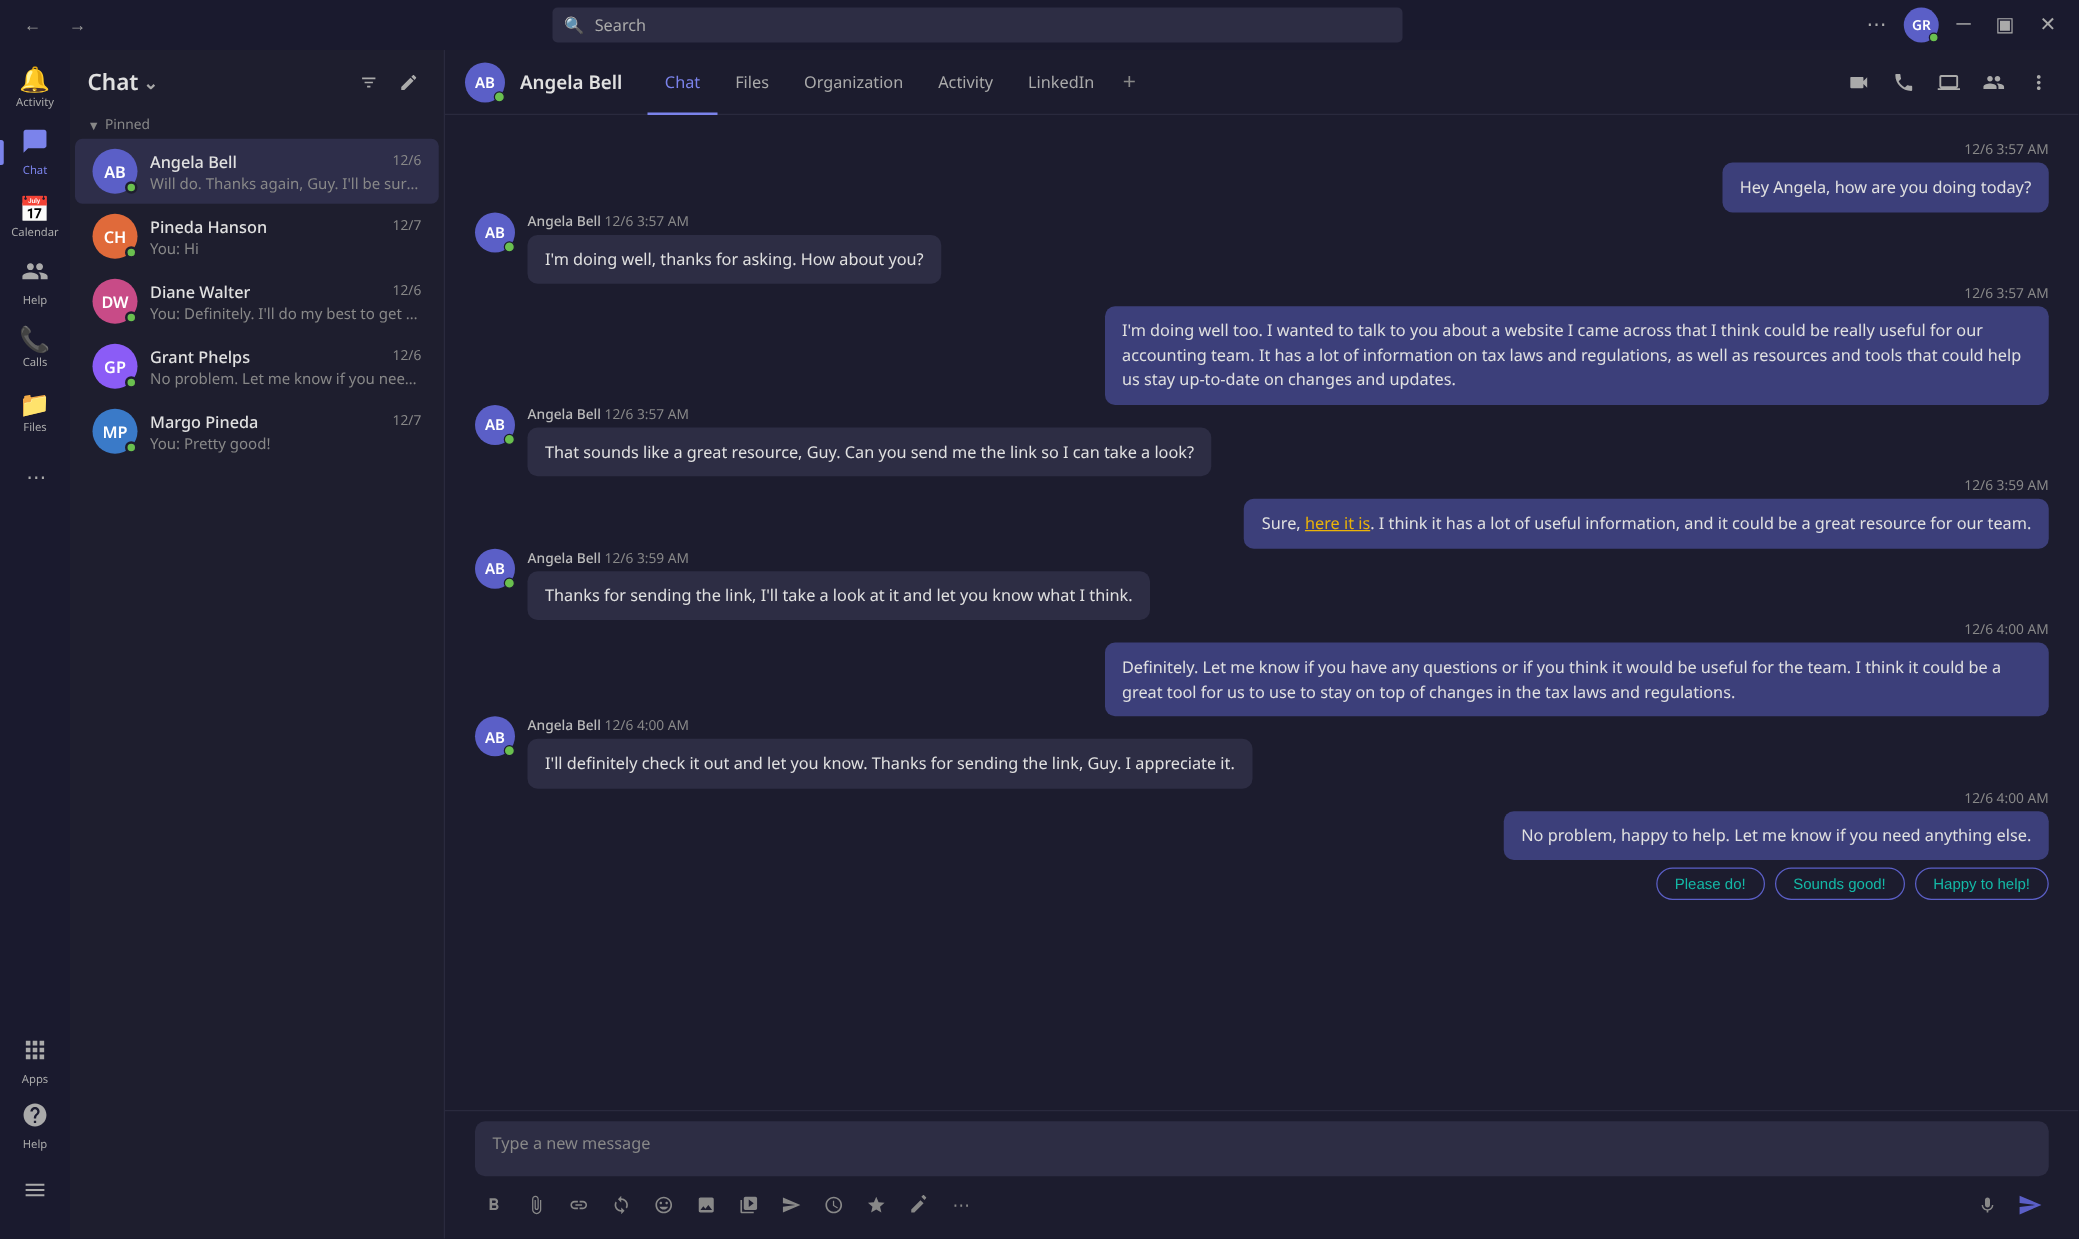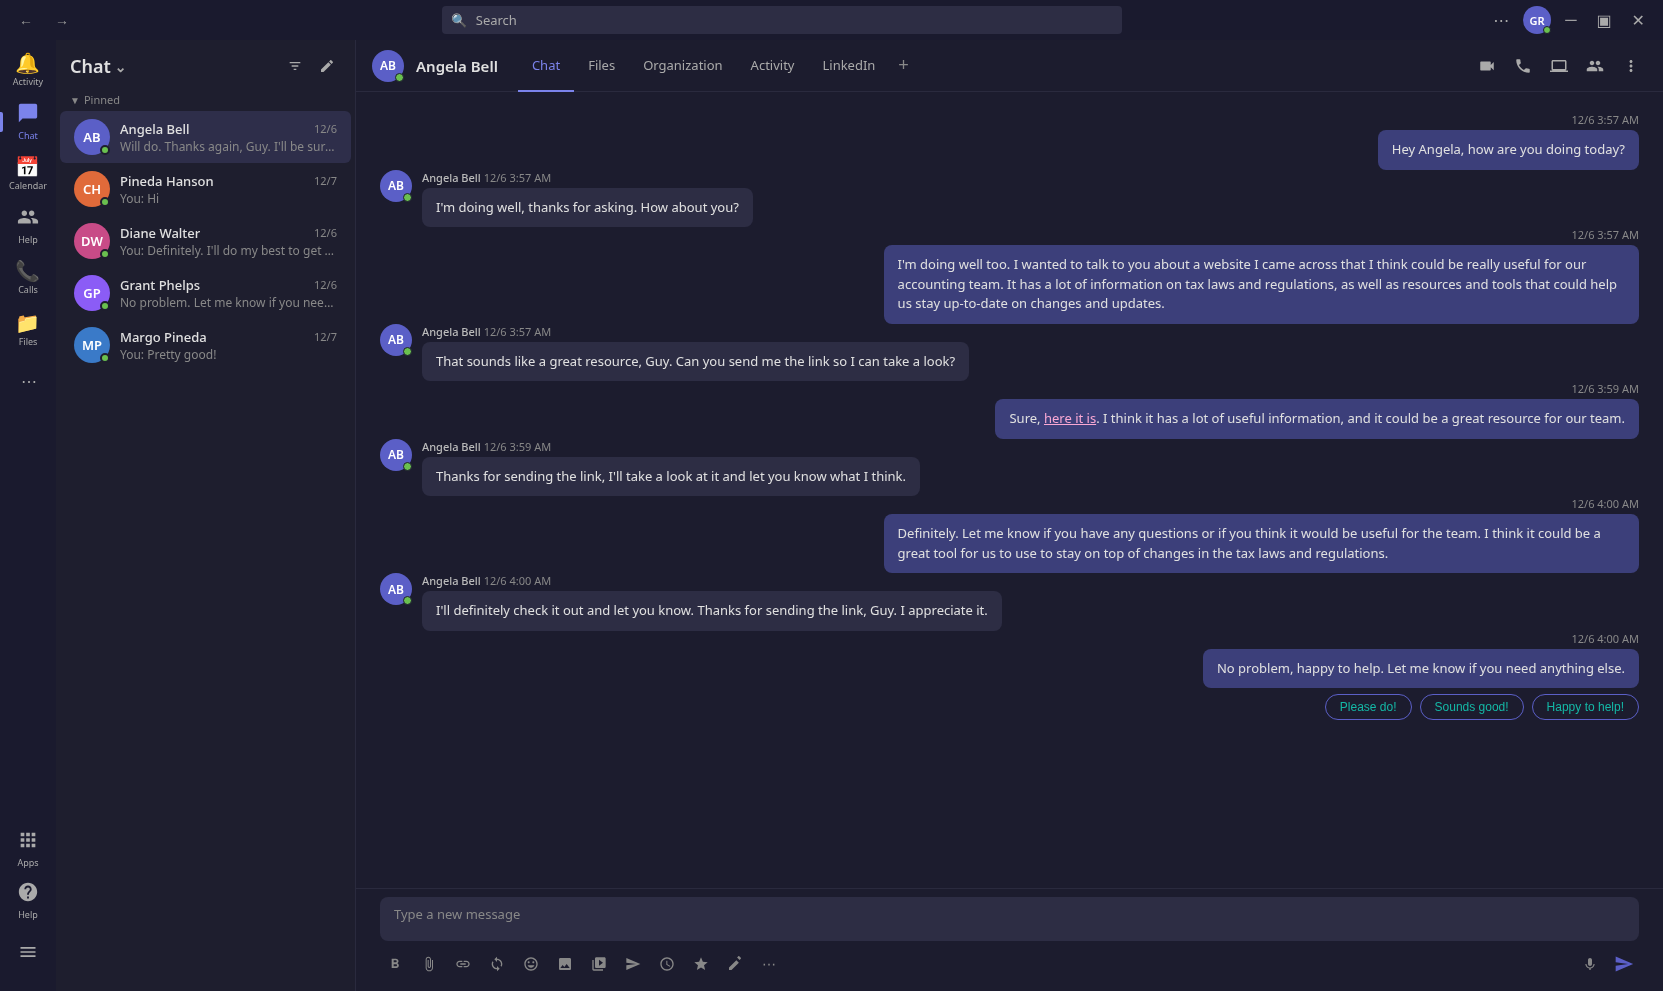--- a/index.html
+++ b/index.html
@@ -407,21 +407,21 @@
     .msg-group.outgoing .msg-bubble {
       background: #3c3f7a;
     }
     .msg-group.outgoing .msg-content {
       align-items: flex-end;
     }
     .msg-group.outgoing .msg-meta {
       text-align: right;
     }
     .msg-link {
-      color: #f9a8d4;
+      color: #eab308;
       text-decoration: underline;
     }
 
     
     .quick-replies {
       display: flex;
       gap: 8px;
       justify-content: flex-end;
       margin-top: 6px;
     }

